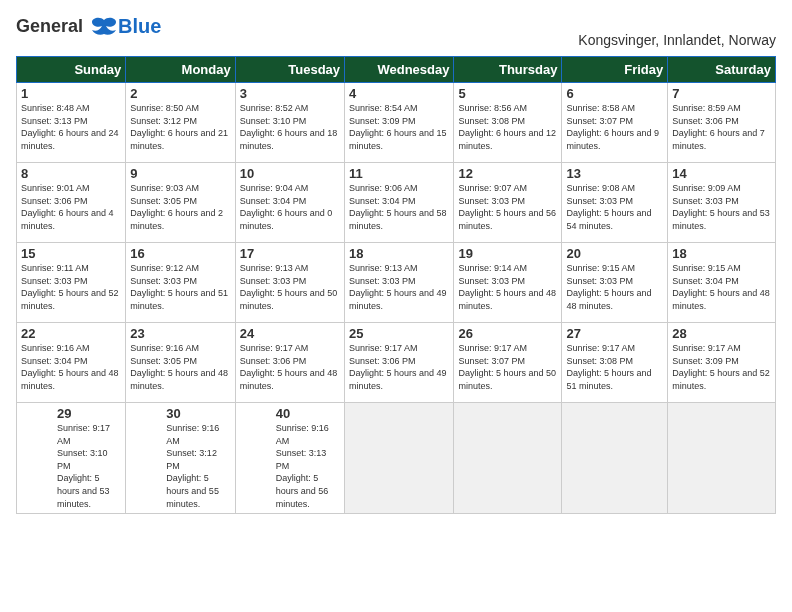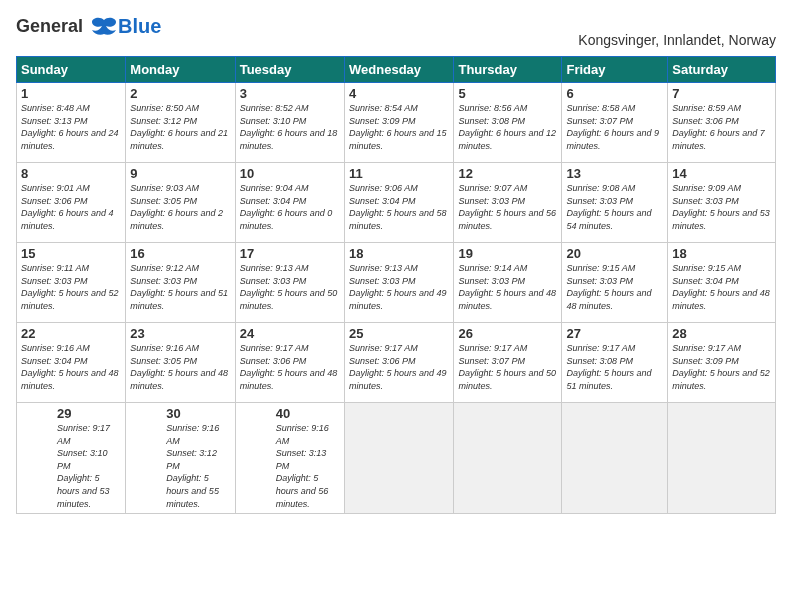--- a/index.html
+++ b/index.html
@@ -41,26 +41,26 @@
       font-size: 14px;
       color: #333;
       margin-top: 16px;
     }
     .calendar-table {
       width: 100%;
       border-collapse: collapse;
       flex: 1;
     }
     .calendar-table thead tr th {
-      background: #0f766e;
+      background: #14532d;
       color: #fff;
       font-size: 13px;
       font-weight: bold;
       padding: 5px 4px;
-      text-align: left;
+      text-align: right;
       border: 1px solid #1a6bc4;
     }
     .calendar-table tbody tr td {
       border: 1px solid #ccc;
       vertical-align: top;
       padding: 3px 4px;
       font-size: 9.5px;
       color: #222;
       width: 113px;
       height: 80px;
@@ -74,21 +74,20 @@
       font-size: 13px;
       font-weight: bold;
       color: #333;
       display: block;
       margin-bottom: 1px;
     }
     .day-info {
       font-size: 9px;
       color: #333;
       line-height: 1.4;
-      font-style: italic;
     }
     td.empty {
       background: #f0f0f0;
     }
     tbody tr:nth-child(odd) td:not(.empty) {
       background: #fff;
     }
     tbody tr:nth-child(even) td:not(.empty) {
       background: #fff;
     }

